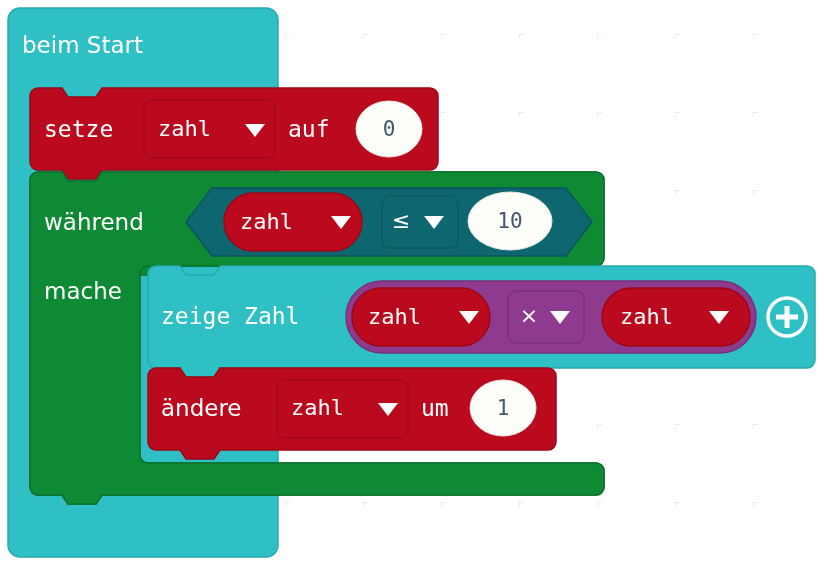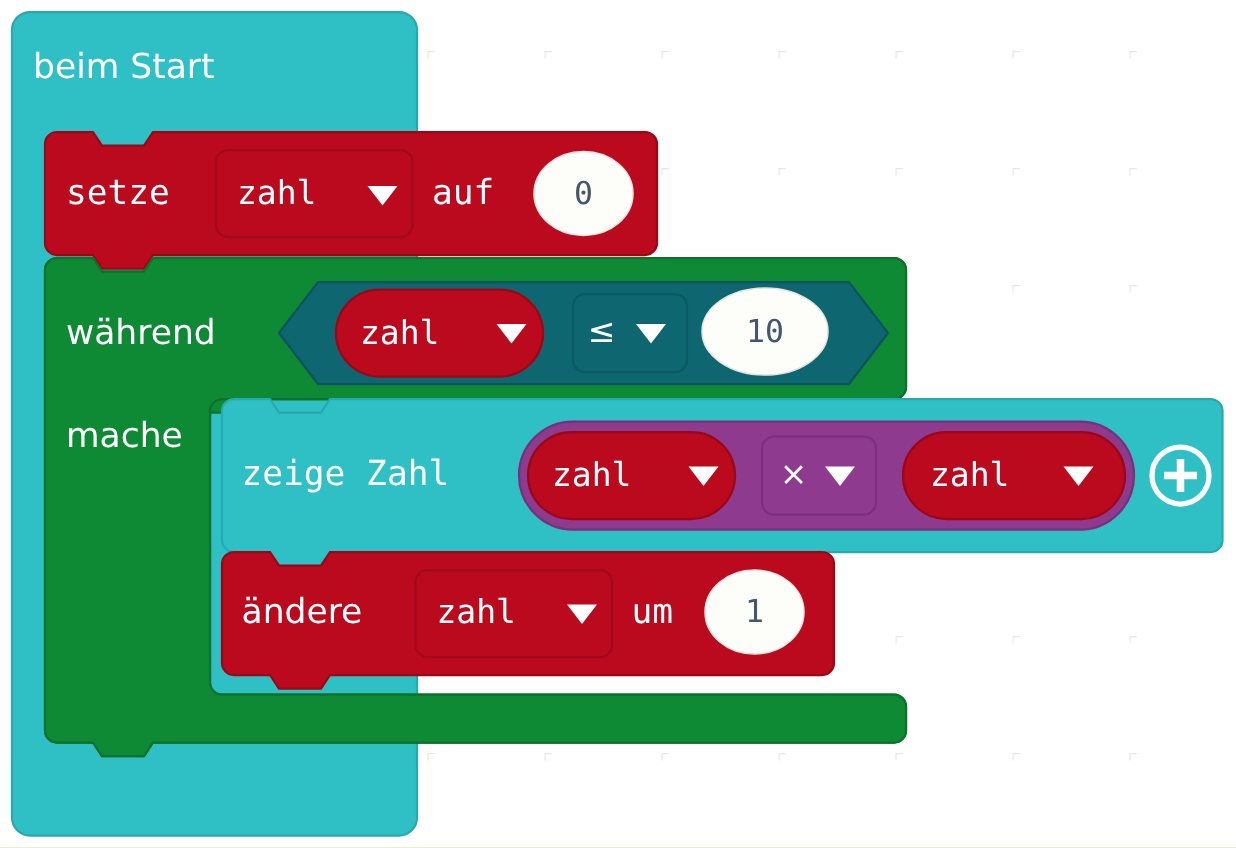--- a/index.html
+++ b/index.html
@@ -6,21 +6,21 @@
   html, body {
     margin: 0;
     padding: 0;
     background: #ffffff;
   }
   #canvas-root {
     position: relative;
     width: 824px;
     height: 565px;
     overflow: hidden;
-    background: #84cc16;
+    background: #a16207;
     font-family: "DejaVu Sans Mono", "Liberation Mono", monospace;
   }
   #grid-bg {
     position: absolute;
     left: 0; top: 0;
     width: 824px; height: 565px;
   }
   #blocks-svg {
     position: absolute;
     left: 0; top: 0;

